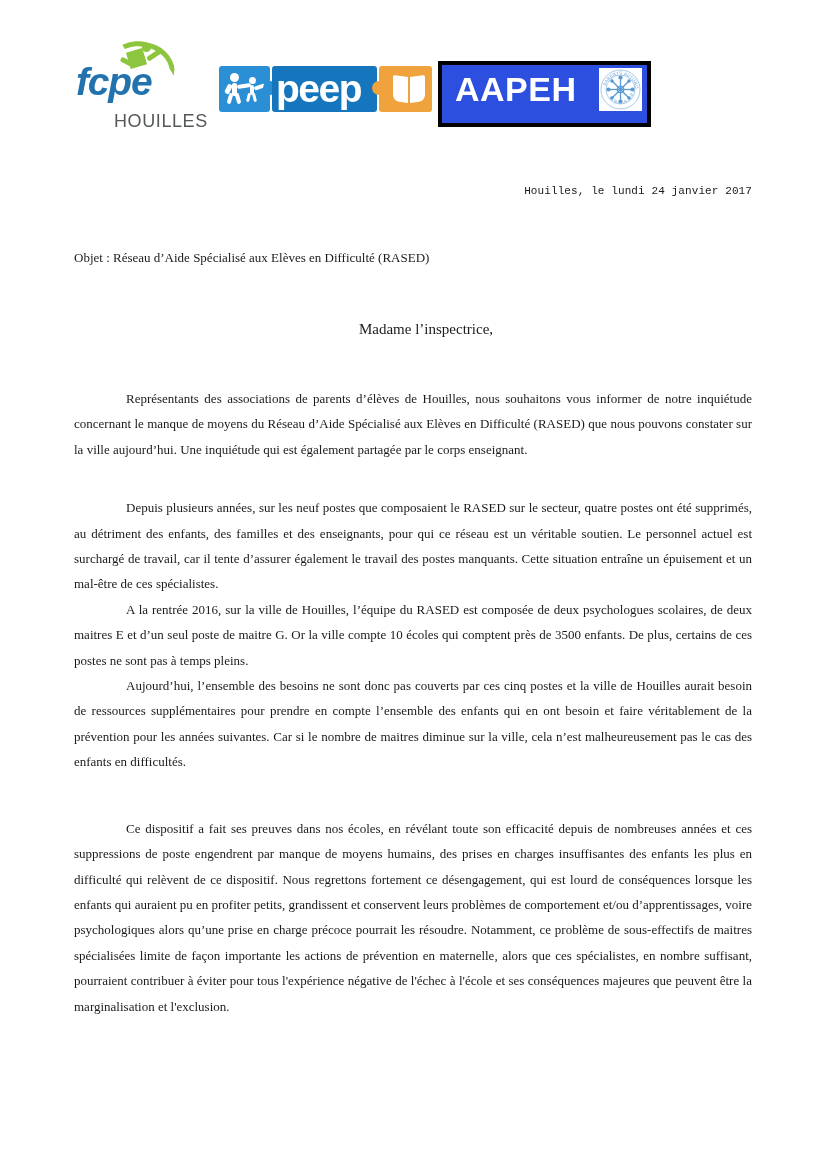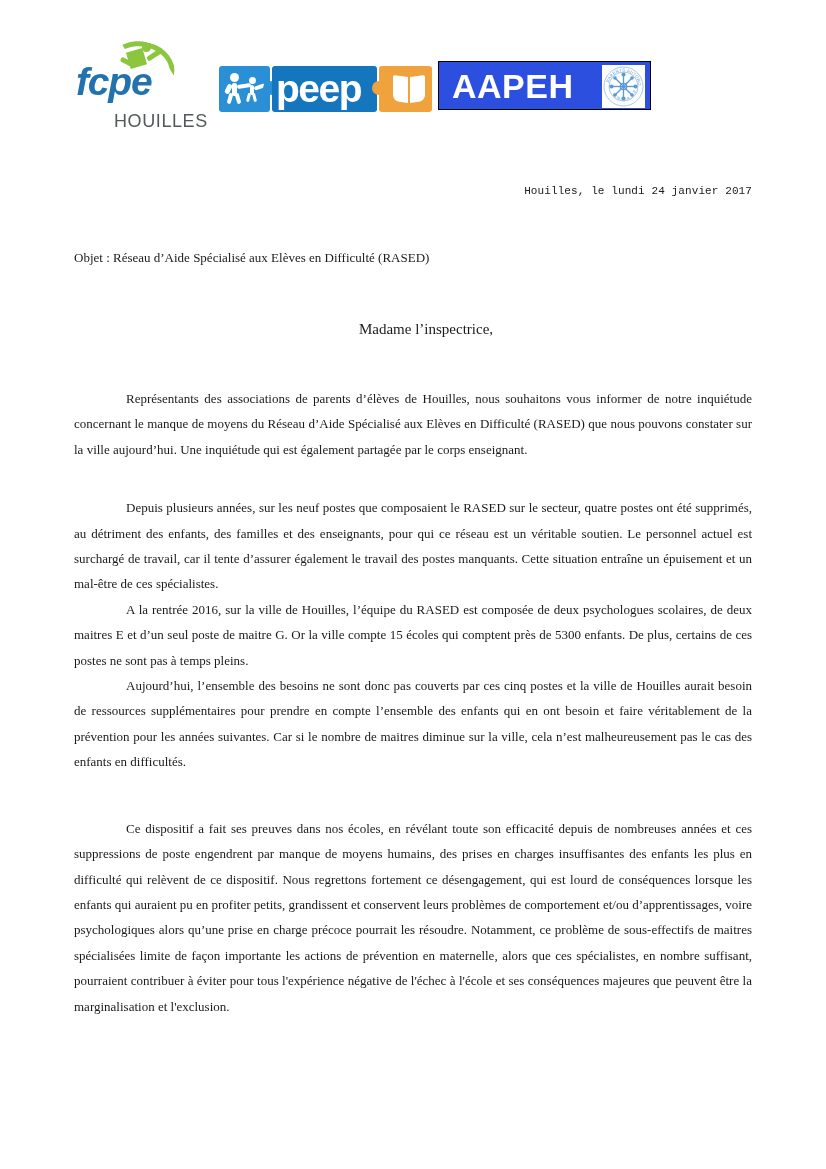--- a/index.html
+++ b/index.html
@@ -248,23 +248,23 @@
     border-radius: 0 2px 6px 0;
     transform: skewY(-7deg);
   }
 
   
   .logo-aapeh {
     position: absolute;
     left: 364px;
     top: 23px;
     width: 213px;
-    height: 49px;
+    height: 66px;
     background: #2c4fe0;
-    border: 1px solid #000000;
+    border: 4px solid #000000;
     box-sizing: border-box;
   }
   .aapeh-word {
     position: absolute;
     left: 13px;
     top: 4px;
     font-family: "Liberation Sans", "DejaVu Sans", sans-serif;
     font-size: 34px;
     font-weight: 700;
     color: #ffffff;
@@ -423,19 +423,19 @@
 
     <div class="date-line">Houilles, le lundi 24 janvier 2017</div>
 
     <div class="subject-line">Objet : Réseau d’Aide Spécialisé aux Elèves en Difficulté (RASED)</div>
 
     <div class="salutation">Madame l’inspectrice,</div>
 
     <div class="body-text">
       <p class="para">Représentants des associations de parents d’élèves de Houilles, nous souhaitons vous informer de notre inquiétude concernant le manque de moyens du Réseau d’Aide Spécialisé aux Elèves en Difficulté (RASED) que nous pouvons constater sur la ville aujourd’hui. Une inquiétude qui est également partagée par le corps enseignant.</p>
       <p class="para gap-large">Depuis plusieurs années, sur les neuf postes que composaient le RASED sur le secteur, quatre postes ont été supprimés, au détriment des enfants, des familles et des enseignants, pour qui ce réseau est un véritable soutien. Le personnel actuel est surchargé de travail, car il tente d’assurer également le travail des postes manquants. Cette situation entraîne un épuisement et un mal-être de ces spécialistes.</p>
-      <p class="para gap-small">A la rentrée 2016, sur la ville de Houilles, l’équipe du RASED est composée de deux psychologues scolaires, de deux maitres E et d’un seul poste de maitre G.  Or la ville compte 15 écoles qui comptent près de 5300 enfants. De plus, certains de ces postes ne sont pas à temps pleins.</p>
+      <p class="para gap-small">A la rentrée 2016, sur la ville de Houilles, l’équipe du RASED est composée de deux psychologues scolaires, de deux maitres E et d’un seul poste de maitre G.  Or la ville compte 10 écoles qui comptent près de 3500 enfants. De plus, certains de ces postes ne sont pas à temps pleins.</p>
       <p class="para gap-small">Aujourd’hui, l’ensemble des besoins ne sont donc pas couverts par ces cinq postes et la ville de Houilles aurait besoin de ressources supplémentaires pour prendre en compte l’ensemble des enfants qui en ont besoin et faire véritablement de la prévention pour les années suivantes. Car si le nombre de maitres diminue sur la ville, cela n’est malheureusement pas le cas des enfants en difficultés.</p>
       <p class="para gap-xl">Ce dispositif a fait ses preuves dans nos écoles, en révélant toute son efficacité depuis de nombreuses années et ces suppressions de poste engendrent par manque de moyens humains, des prises en charges insuffisantes des enfants les plus en difficulté qui relèvent de ce dispositif. Nous regrettons fortement ce désengagement, qui est lourd de conséquences lorsque les enfants qui auraient pu en profiter petits, grandissent et conservent leurs problèmes de comportement et/ou d’apprentissages, voire psychologiques alors qu’une prise en charge précoce pourrait les résoudre. Notamment, ce problème de sous-effectifs de maitres spécialisées limite de façon importante les actions de prévention en maternelle, alors que ces spécialistes, en nombre suffisant, pourraient contribuer à éviter pour tous l'expérience négative de l'échec à l'école et ses conséquences majeures que peuvent être la marginalisation et l'exclusion.</p>
     </div>
   </div>
 
 </div>
 
 </body></html>

